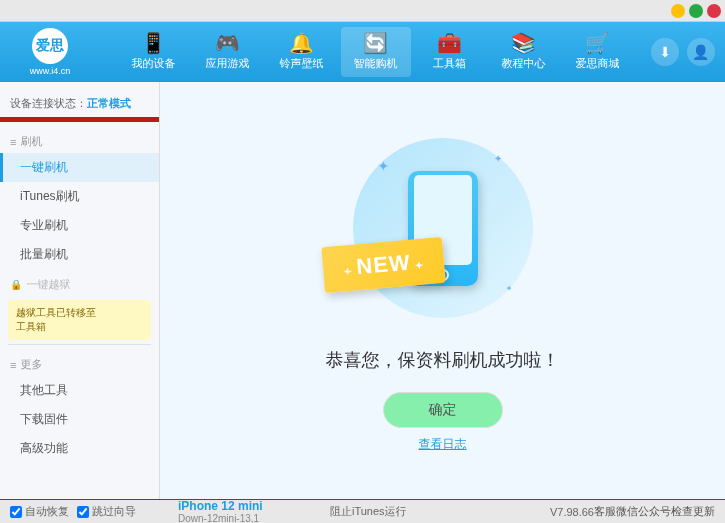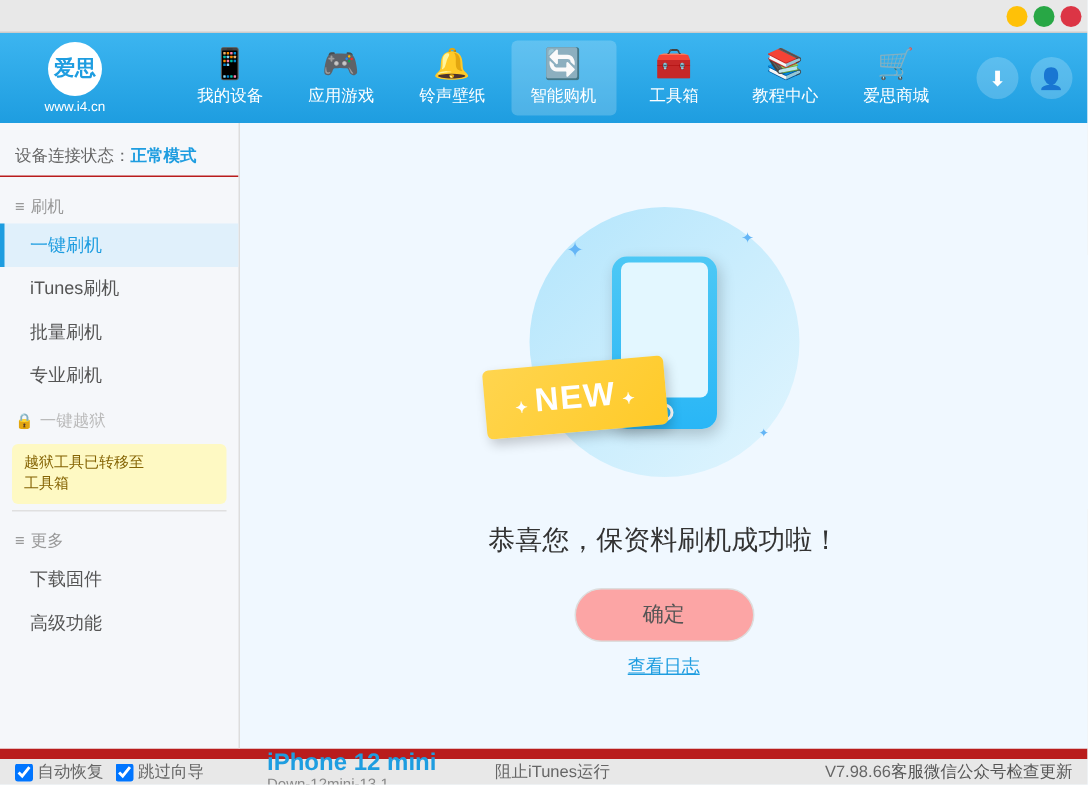--- a/index.html
+++ b/index.html
@@ -97,21 +97,21 @@
       background: #f5f7fa;
       border-right: 1px solid #ddd;
       padding: 8px 0;
       overflow-y: auto;
       flex-shrink: 0;
     }
     .status-bar {
       padding: 6px 10px;
       font-size: 11px;
       color: #666;
-      border-bottom: 1px solid #b91c1c;
+      border-bottom: 5px solid #b91c1c;
       margin-bottom: 4px;
     }
     .status-normal { color: #1e9de0; font-weight: bold; }
 
     .sidebar-section {
       padding: 4px 0;
     }
     .sidebar-section-title {
       padding: 4px 10px;
       font-size: 11px;
@@ -256,42 +256,42 @@
     .success-text {
       font-size: 18px;
       color: #333;
       margin-bottom: 20px;
       font-weight: 500;
     }
 
     .confirm-btn {
       width: 120px;
       height: 36px;
-      background: #fca5a5;
+      background: #86efac;
       border: 1px solid #ddd;
       border-radius: 18px;
       cursor: pointer;
       font-size: 14px;
       color: #555;
       display: flex; align-items: center; justify-content: center;
       margin-bottom: 8px;
     }
 
     .back-link {
       font-size: 12px;
       color: #1e9de0;
       cursor: pointer;
       text-decoration: underline;
     }
 
     
     .bottom-bar {
       height: 24px;
       background: #e8e8e8;
-      border-top: 7px solid #b91c1c;
+      border-top: 1px solid #b91c1c;
       display: flex;
       align-items: center;
       padding: 0 10px;
       font-size: 11px;
       color: #666;
     }
     .bottom-left {
       display: flex;
       align-items: center;
       gap: 8px;
@@ -302,21 +302,21 @@
       align-items: center;
       gap: 3px;
       font-size: 11px;
     }
     .checkbox-item input { width: 12px; height: 12px; }
 
     .bottom-device {
       width: 160px;
       padding-left: 8px;
     }
-    .device-name { font-size: 16px; font-weight: bold; color: #1e9de0; }
+    .device-name { font-size: 12px; font-weight: bold; color: #1e9de0; }
     .device-info { font-size: 10px; color: #888; }
 
     .bottom-center { flex: 1; }
     .bottom-right {
       display: flex;
       align-items: center;
       font-size: 11px;
       color: #666;
     }
     .bottom-link { cursor: pointer; color: #555; }
@@ -385,43 +385,46 @@
         <span>≡</span>
         <span>刷机</span>
       </div>
       <div class="sidebar-item active">
         <span>一键刷机</span>
       </div>
       <div class="sidebar-item">
         <span>iTunes刷机</span>
       </div>
       <div class="sidebar-item">
+        <span>专业刷机</span>
+      </div>
+      <div class="sidebar-item">
         <span>批量刷机</span>
-      </div>
-      <div class="sidebar-item">
-        <span>专业刷机</span>
       </div>
     </div>
 
     <div class="sidebar-lock">
       <span class="lock-icon">🔒</span>
       <span>一键越狱</span>
     </div>
 
     <div class="sidebar-notice">
       <span style="white-space: pre-line;">越狱工具已转移至
 工具箱</span>
     </div>
 
     <div class="section-divider"></div>
 
     <div class="sidebar-section">
       <div class="sidebar-section-title">
         <span>≡</span>
         <span>更多</span>
+      </div>
+      <div class="sidebar-item">
+        <span>其他工具</span>
       </div>
       <div class="sidebar-item">
         <span>下载固件</span>
       </div>
       <div class="sidebar-item">
         <span>高级功能</span>
       </div>
     </div>
   </div>
 

